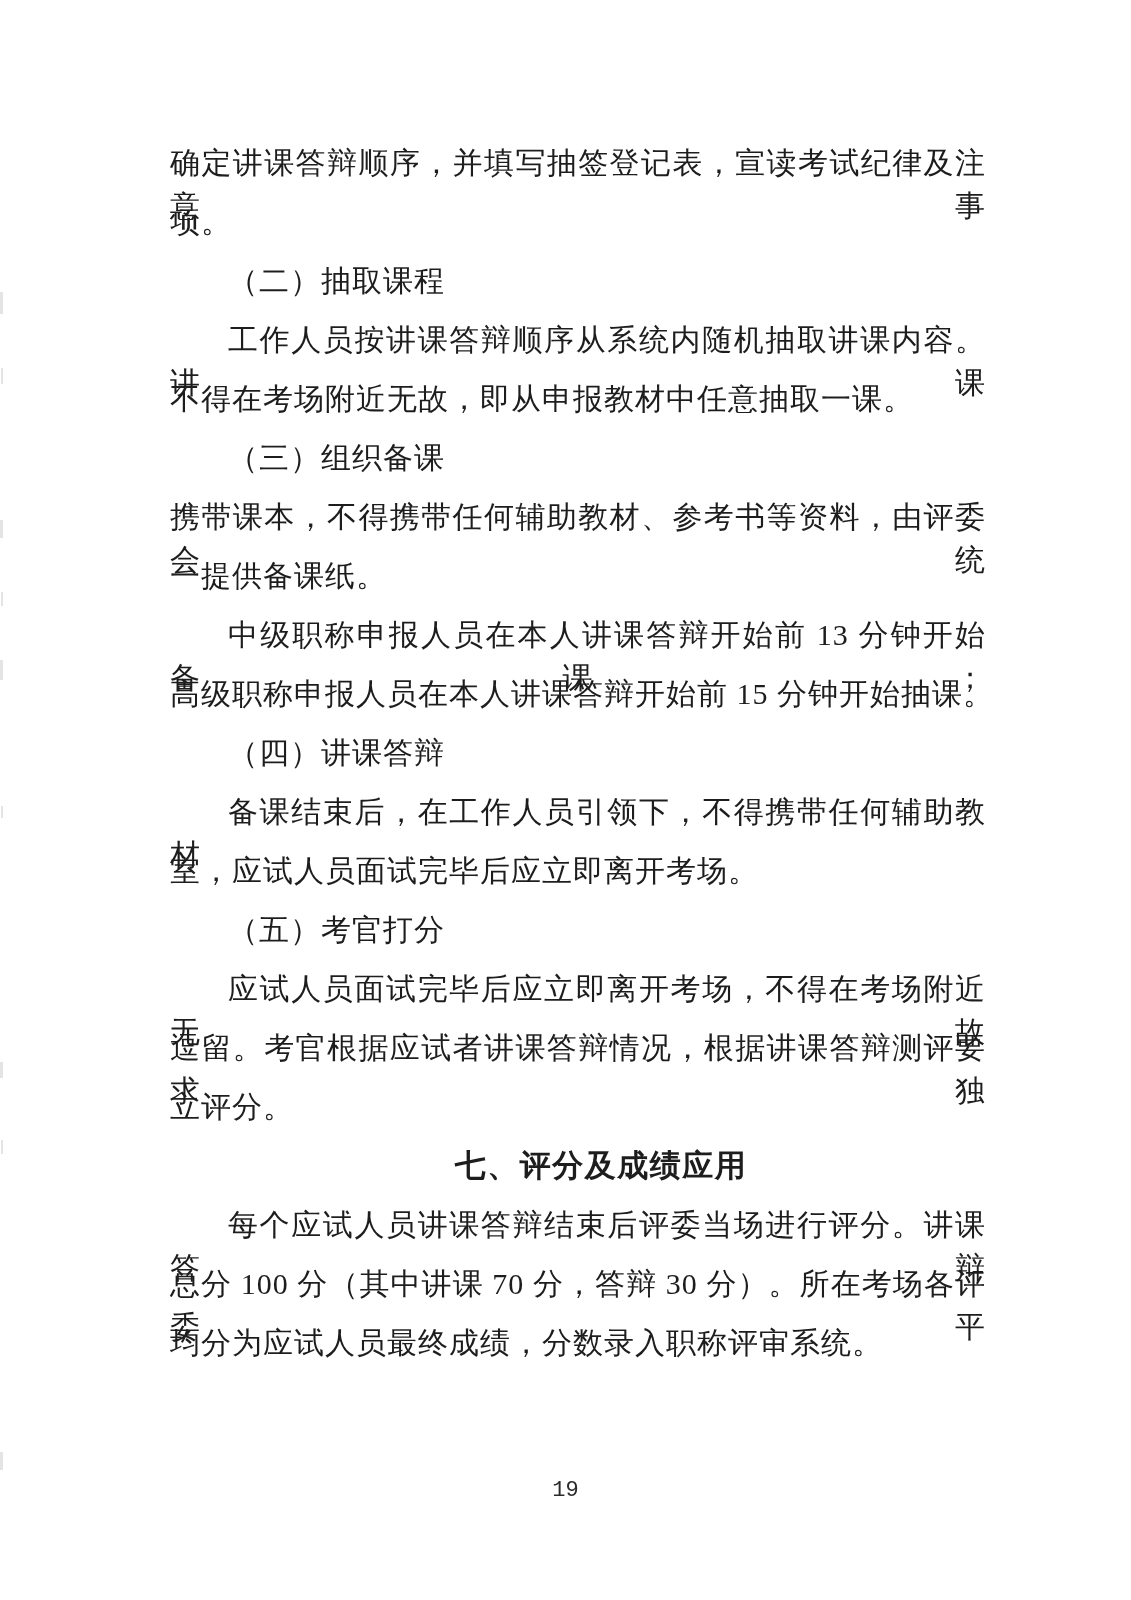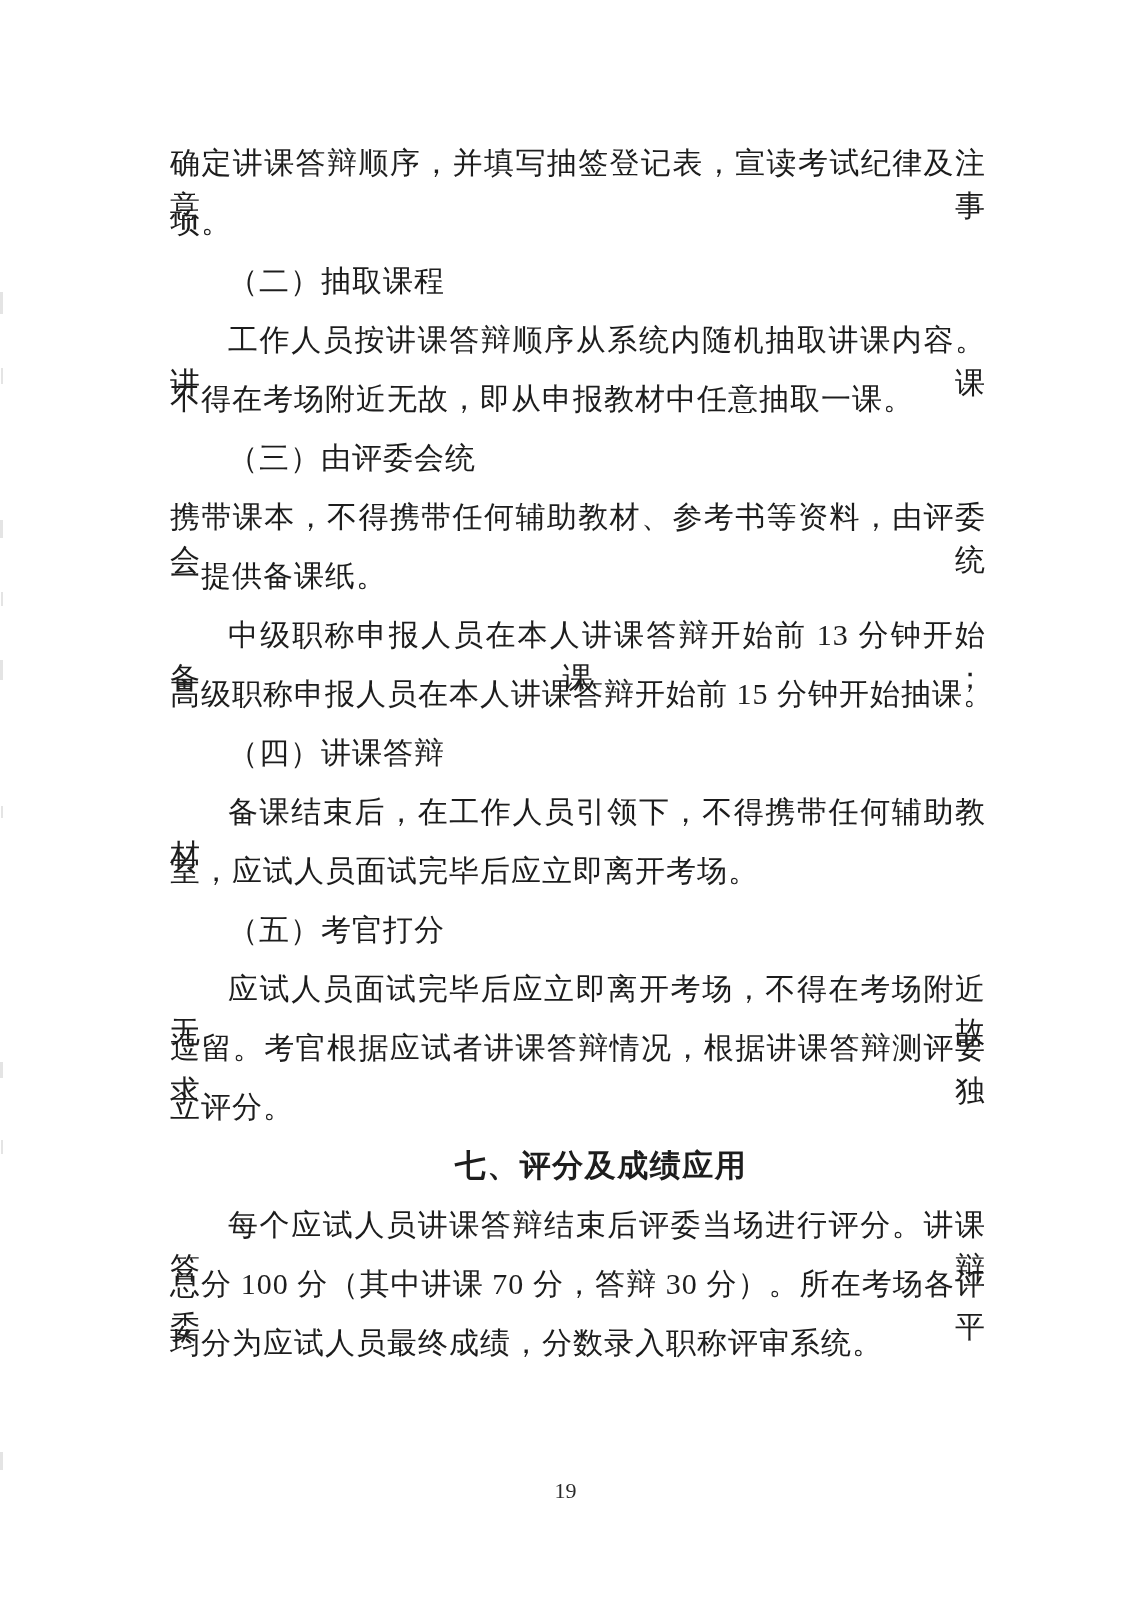--- a/index.html
+++ b/index.html
@@ -47,21 +47,21 @@
     letter-spacing: 1.5px;
     text-indent: 46px;
     text-align: center;
   }
   .page-number {
     position: absolute;
     top: 1478px;
     left: 0;
     width: 100%;
     text-align: center;
-    font-family: Liberation Serif, serif;
+    font-family: Liberation Mono, monospace;
     font-size: 22px;
     color: #2a2a2a;
   }
   
   .artifact {
     position: absolute;
     background: #d9d9d9;
     opacity: 0.7;
   }
 </style>
@@ -69,21 +69,21 @@
 <body>
 
 <div class="page">
 
   <div class="text-block">
     <div class="line fill">确定讲课答辩顺序，并填写抽签登记表，宣读考试纪律及注意事</div>
     <div class="line">项。</div>
     <div class="line indent">（二）抽取课程</div>
     <div class="line indent fill">工作人员按讲课答辩顺序从系统内随机抽取讲课内容。讲课</div>
     <div class="line">不得在考场附近无故，即从申报教材中任意抽取一课。</div>
-    <div class="line indent">（三）由评委会统</div>
+    <div class="line indent">（三）组织备课</div>
     <div class="line fill">携带课本，不得携带任何辅助教材、参考书等资料，由评委会统</div>
     <div class="line">一提供备课纸。</div>
     <div class="line indent fill">中级职称申报人员在本人讲课答辩开始前 13 分钟开始备课；</div>
     <div class="line">高级职称申报人员在本人讲课答辩开始前 15 分钟开始抽课。</div>
     <div class="line indent">（四）讲课答辩</div>
     <div class="line indent fill">备课结束后，在工作人员引领下，不得携带任何辅助教材</div>
     <div class="line">室，应试人员面试完毕后应立即离开考场。</div>
     <div class="line indent">（五）考官打分</div>
     <div class="line indent fill">应试人员面试完毕后应立即离开考场，不得在考场附近无故</div>
     <div class="line fill">逗留。考官根据应试者讲课答辩情况，根据讲课答辩测评要求独</div>

